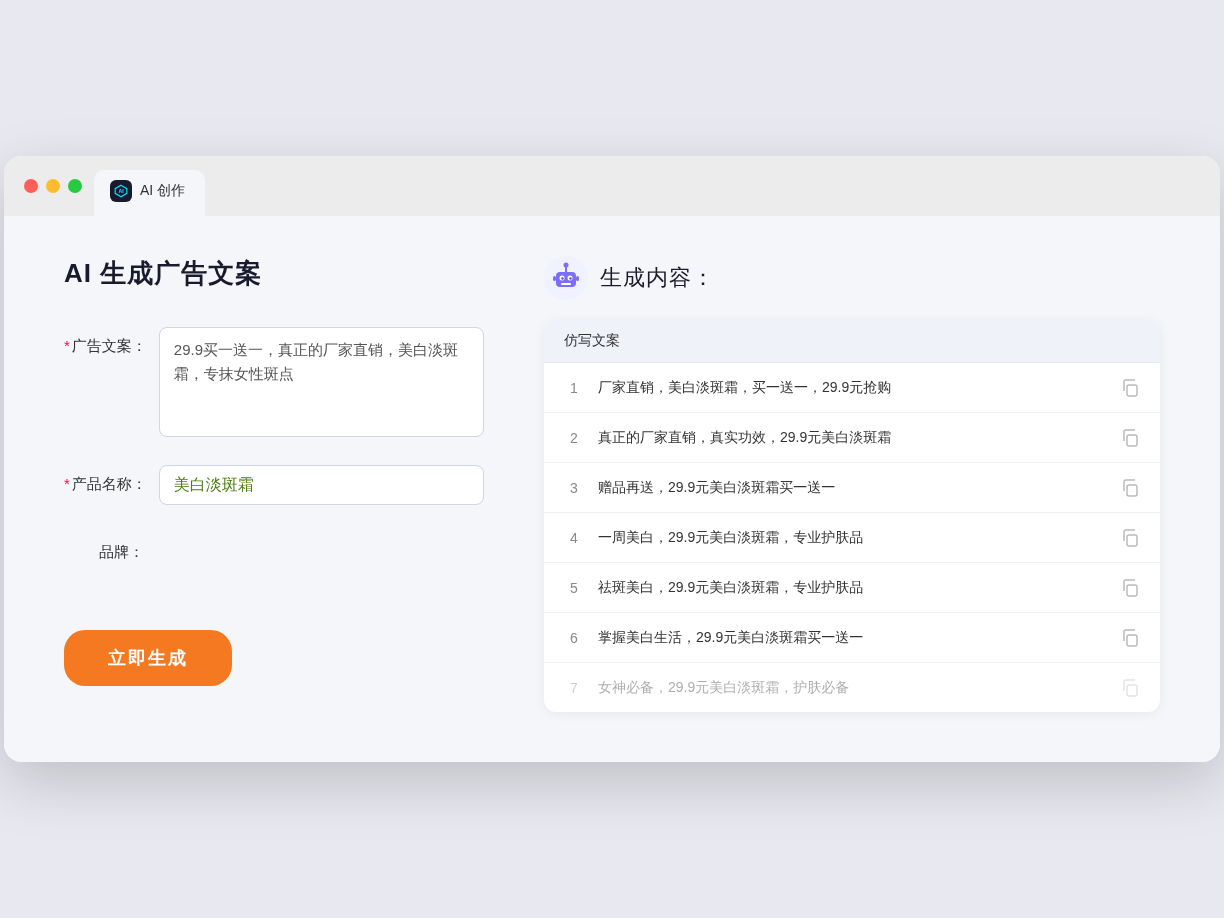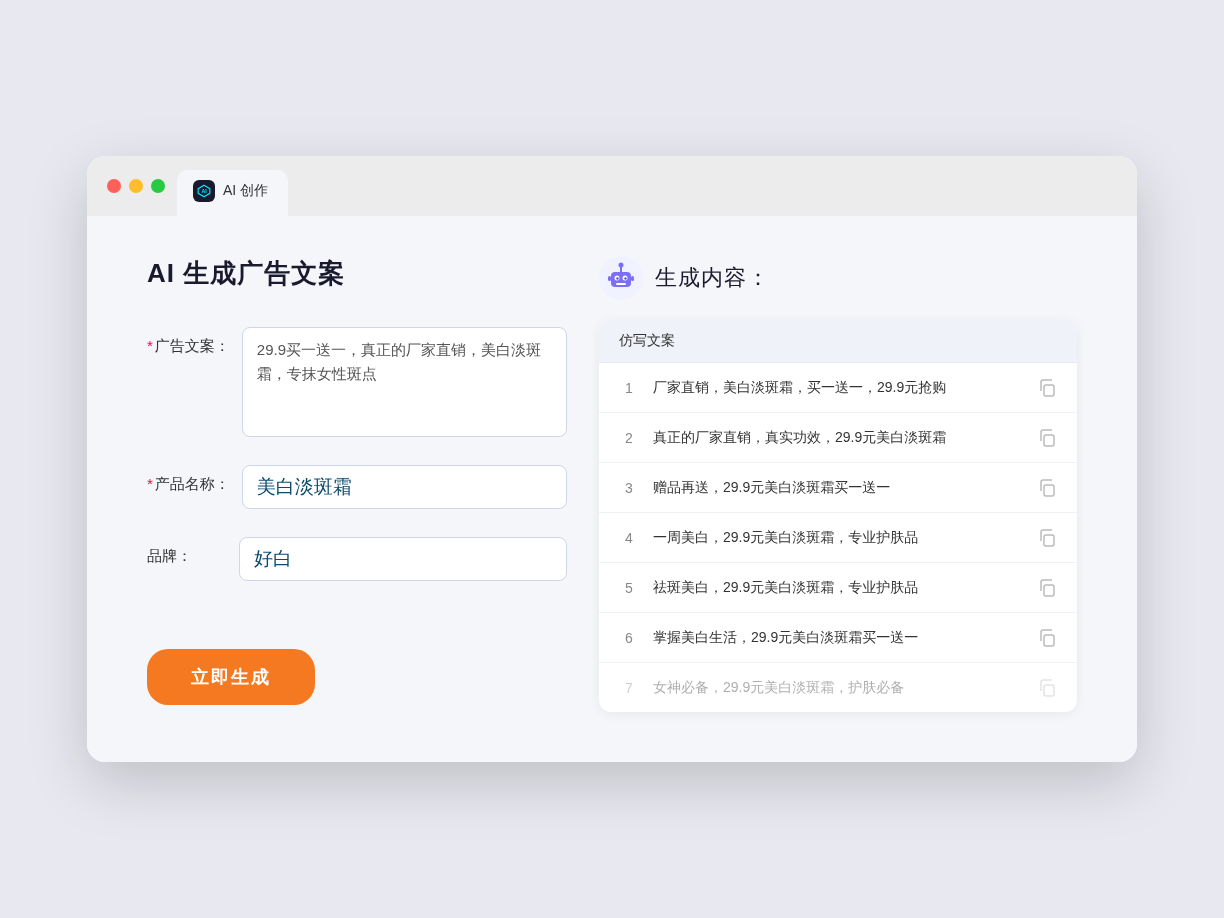--- a/index.html
+++ b/index.html
@@ -7,21 +7,21 @@
     body {
       background: #e8e8f0;
       display: flex;
       justify-content: center;
       align-items: center;
       min-height: 100vh;
       font-family: -apple-system, "PingFang SC", "Microsoft YaHei", sans-serif;
     }
 
     .browser-window {
-      width: 1050px;
+      width: 1216px;
       background: #f5f6fa;
       border-radius: 18px;
       box-shadow: 0 20px 60px rgba(0,0,0,0.18);
       overflow: hidden;
     }
 
     .browser-titlebar {
       background: #ececec;
       padding: 14px 20px 0 20px;
       display: flex;
@@ -74,21 +74,21 @@
       height: 14px;
     }
 
     .browser-content {
       background: #f5f6fa;
       padding: 40px 60px 50px 60px;
     }
 
     .main-layout {
       display: flex;
-      gap: 32px;
+      gap: 60px;
     }
 
     
     .left-panel {
       flex: 0 0 420px;
     }
 
     .page-title {
       font-size: 26px;
       font-weight: 700;
@@ -103,21 +103,21 @@
       margin-bottom: 28px;
       gap: 12px;
     }
 
     .form-label {
       font-size: 15px;
       color: #333;
       white-space: nowrap;
       padding-top: 10px;
       min-width: 80px;
-      text-align: left;
+      text-align: right;
     }
 
     .required-star {
       color: #f04;
       margin-right: 2px;
     }
 
     .form-textarea {
       flex: 1;
       border: 1.5px solid #d0d5e8;
@@ -131,22 +131,22 @@
       outline: none;
       font-family: inherit;
       line-height: 1.6;
     }
 
     .form-input {
       flex: 1;
       border: 1.5px solid #d0d5e8;
       border-radius: 8px;
       padding: 10px 14px;
-      font-size: 19px;
-      color: #0c4a6e;
+      font-size: 16px;
+      color: #4d7c0f;
       background: #fff;
       outline: none;
       font-family: inherit;
     }
 
     .generate-btn {
       margin-top: 40px;
       background: #f47920;
       color: #fff;
       border: none;
@@ -277,21 +277,20 @@
         <div class="form-group">
           <label class="form-label">
             <span class="required-star">*</span><span>产品名称：</span>
           </label>
           <input type="text" class="form-input" value="美白淡斑霜" style="">
         </div>
 
         
         <div class="form-group">
           <label class="form-label">品牌：</label>
-          <input type="text" class="form-input" value="好白" style="">
         </div>
 
         <button class="generate-btn">立即生成</button>
       </div>
 
       <div class="right-panel">
         <div class="right-header">
 
           <svg class="robot-icon" viewBox="0 0 44 44" fill="none" xmlns="http://www.w3.org/2000/svg">
             <circle cx="22" cy="22" r="22" fill="#f0f2ff"></circle>

